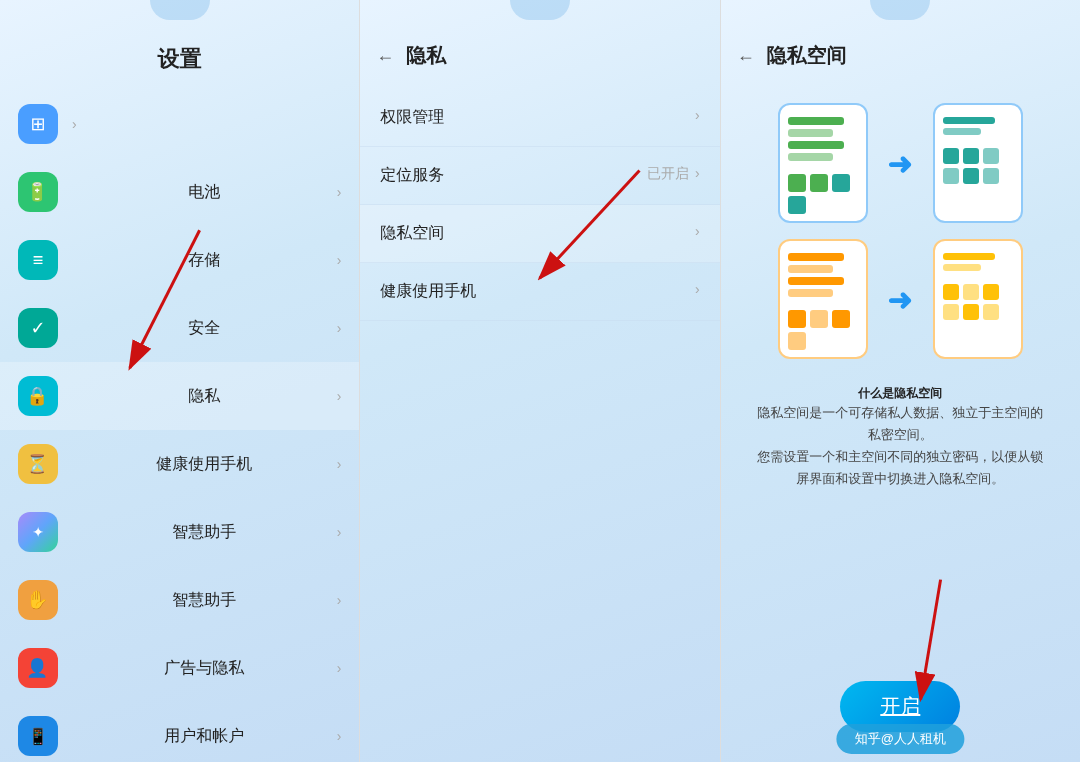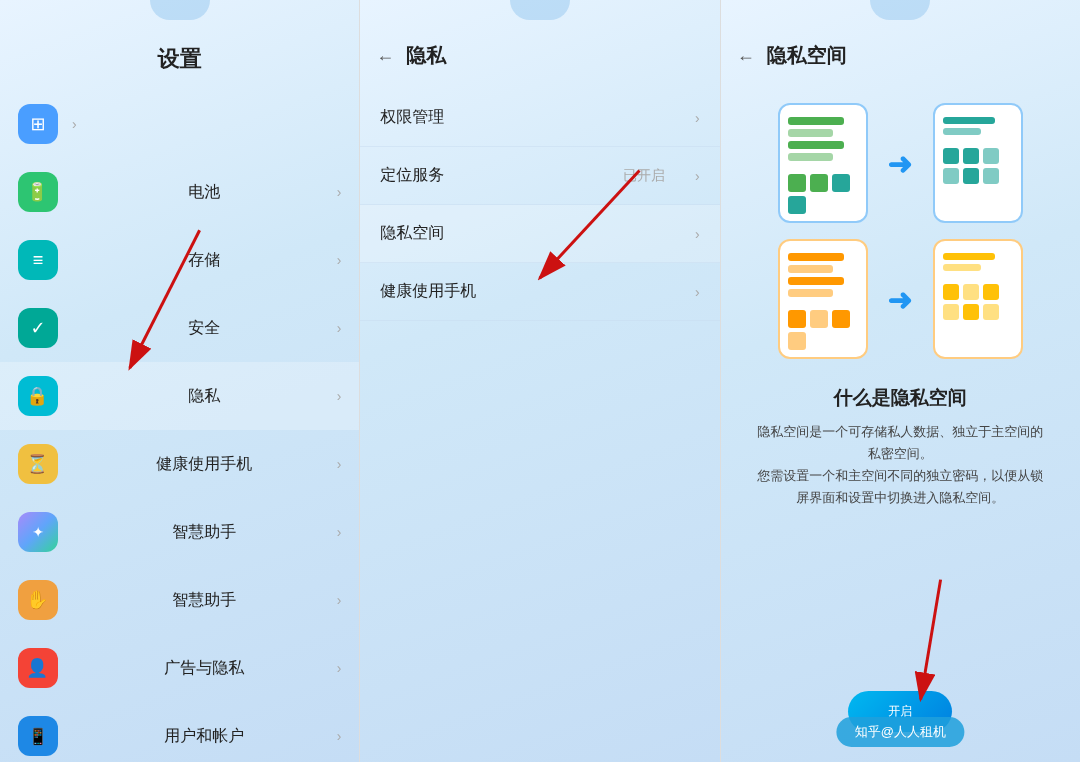--- a/index.html
+++ b/index.html
@@ -102,25 +102,23 @@
       font-weight: 600;
       color: #222;
     }
 
     .privacy-list {
       padding: 6px 0;
     }
 
     .privacy-item {
       display: flex;
-      align-items: center;
       padding: 18px 20px;
       border-bottom: 1px solid rgba(200,220,240,0.5);
       position: relative;
-      gap: 24px;
     }
 
     .privacy-item-label {
       flex: 1;
       font-size: 16px;
       color: #222;
     }
 
     .privacy-item-status {
       font-size: 14px;
@@ -155,24 +153,24 @@
       position: relative;
     }
 
     
     .desc-section {
       padding: 16px 14px 10px 14px;
       text-align: center;
     }
 
     .desc-title {
-      font-size: 19px;
+      font-size: 12px;
       font-weight: 600;
       color: #222;
-      margin-bottom: 10px;
+      margin-bottom: 0;
     }
 
     .desc-text {
       font-size: 13px;
       color: #444;
       line-height: 1.7;
       text-align: center;
     }
 
     
@@ -184,38 +182,39 @@
       display: flex;
       justify-content: center;
     }
 
     .open-btn {
       background: linear-gradient(135deg, #00b8f0, #0080e0);
       color: white;
       border: none;
       border-radius: 30px;
       padding: 12px 40px;
-      font-size: 12px;
+      font-size: 20px;
       cursor: pointer;
       position: relative;
+      text-decoration: underline;
     }
 
     
     .arrow-overlay {
       position: absolute;
       top: 0; left: 0;
       width: 100%;
       height: 100%;
       pointer-events: none;
     }
 
     
     .watermark {
       position: absolute;
-      bottom: 15px;
+      bottom: 8px;
       left: 50%;
       transform: translateX(-50%);
       background: rgba(30,160,220,0.85);
       color: white;
       font-size: 13px;
       padding: 6px 18px;
       border-radius: 20px;
       white-space: nowrap;
       z-index: 10;
       text-align: center;

